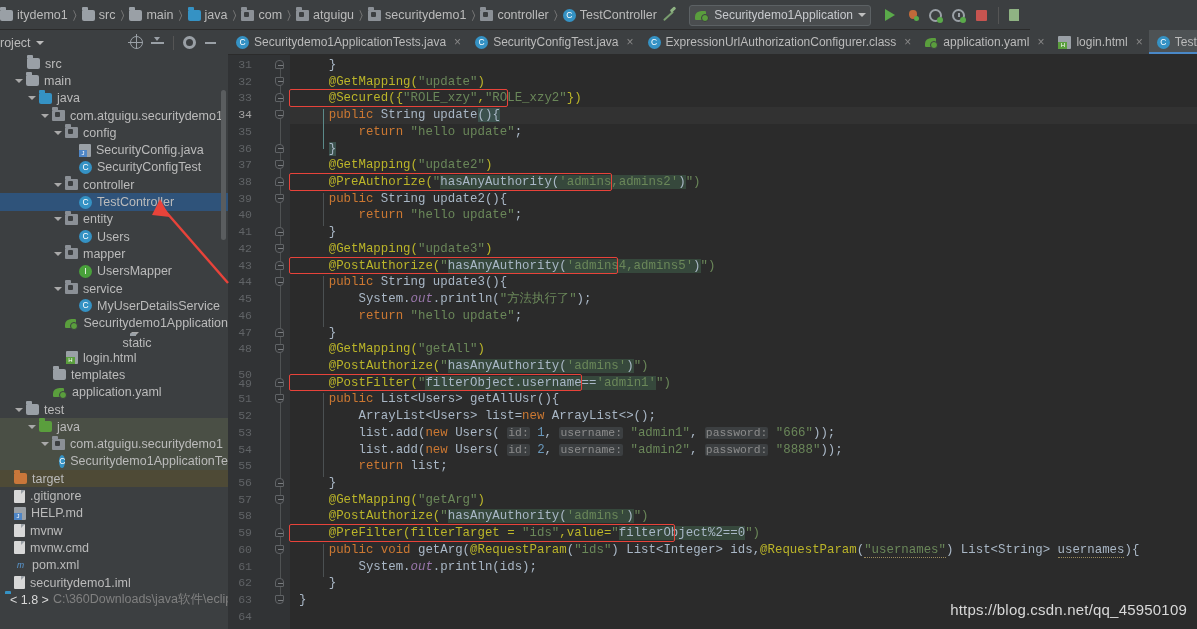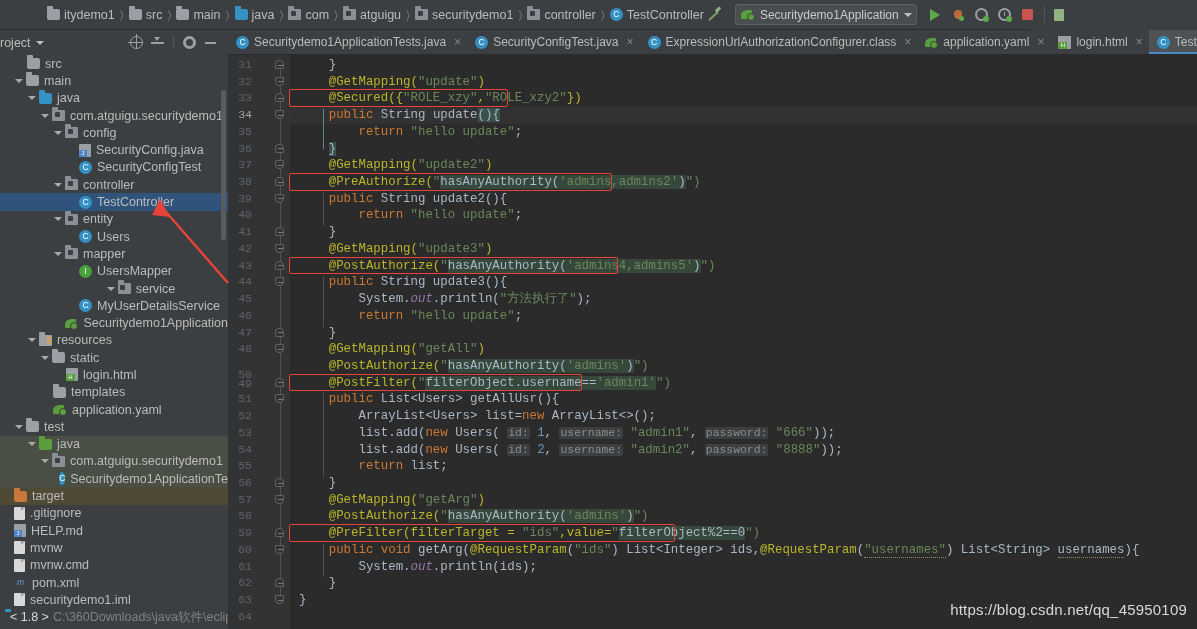--- a/index.html
+++ b/index.html
@@ -7,23 +7,22 @@
     width: 1197px; height: 629px;
     background: #3c3f41;
     font-family: "Liberation Sans", sans-serif;
     overflow: hidden;
   }
   .app { position: relative; width: 1197px; height: 629px; background: #3c3f41; }
 
   
   .topbar {
     position: absolute; top: 0; left: 0; width: 1030px; height: 30px;
-    background: #3c3f41; display: flex; align-items: center;
+    background: #3c3f41; display: flex; align-items: flex-start;
     border-bottom: 1px solid #2b2b2b;
-    padding-left: 47px;
   }
   .breadcrumb { display: flex; align-items: center; height: 30px; padding-left: 0px; flex: 0 0 auto; }
   .crumb { display: flex; align-items: center; font-size: 12.5px; color: #bbbbbb; white-space: nowrap; }
   .crumb .cname { margin-left: 4px; }
   .crumb-sep { color: #777; margin: 0 5px; font-size: 12px; }
   .folder-ico { width: 13px; height: 11px; background: #9aa0a6; border-radius: 1px 2px 2px 2px; position: relative; }
   .folder-ico::before { content:""; position:absolute; top:-3px; left:0; width:6px; height:3px; background:#9aa0a6; border-radius:1px 1px 0 0; }
   .folder-blue { background: #3592c4 !important; }
   .folder-blue::before { background: #3592c4 !important; }
   .folder-orange { background: #c9773a !important; }
@@ -315,41 +314,36 @@
         <div class="trow" style="padding-left: 54px;">
           <span class="tri open"></span>
           <span class="pkg-ico" style="margin-left: 3px;"></span>
           <span class="lbl">mapper</span>
         </div>
         <div class="trow" style="padding-left: 67px;">
           <span class="tri-sp"></span>
           <span class="cls-ico green" style="margin-left: 3px;">I</span>
           <span class="lbl">UsersMapper</span>
         </div>
-        <div class="trow" style="padding-left: 54px; justify-content: center;">
+        <div class="trow" style="padding-left: 54px;">
           <span class="tri open"></span>
           <span class="pkg-ico" style="margin-left: 3px;"></span>
           <span class="lbl">service</span>
         </div>
         <div class="trow" style="padding-left: 67px;">
           <span class="tri-sp"></span>
           <span class="cls-ico" style="margin-left: 3px;">C</span>
           <span class="lbl">MyUserDetailsService</span>
         </div>
         <div class="trow" style="padding-left: 54px;">
           <span class="tri-sp"></span>
           <span class="spring-ico" style="margin-left: 3px;"></span>
           <span class="lbl">Securitydemo1Application</span>
         </div>
-        <div class="trow" style="padding-left: 28px;">
-          <span class="tri open"></span>
-          <span class="res-ico" style="margin-left: 3px;"></span>
-          <span class="lbl">resources</span>
-        </div>
-        <div class="trow" style="padding-left: 41px;">
+        <div class="trow" style="padding-left: 41px; flex-direction: column;">
           <span class="tri open"></span>
           <span class="folder-ico" style="margin-left: 3px;"></span>
           <span class="lbl">static</span>
         </div>
         <div class="trow" style="padding-left: 54px;">
           <span class="tri-sp"></span>
           <span class="html-ico" style="margin-left: 3px;"></span>
           <span class="lbl">login.html</span>
         </div>
         <div class="trow" style="padding-left: 41px;">

